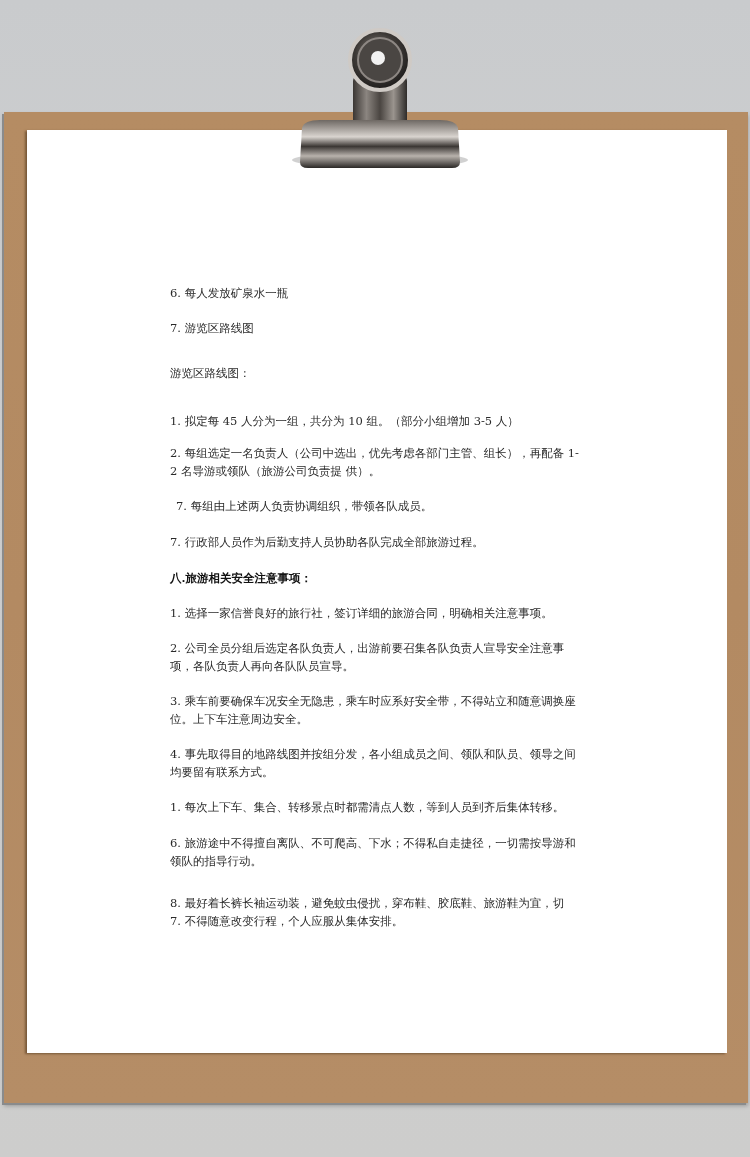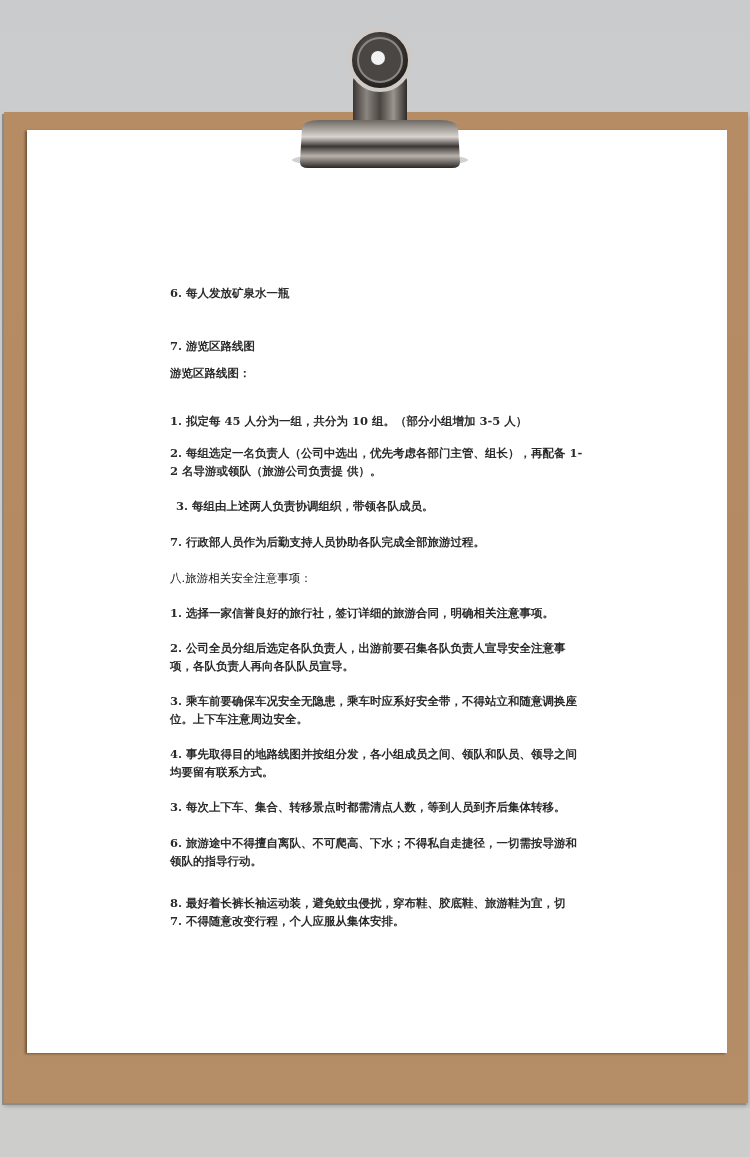--- a/index.html
+++ b/index.html
@@ -17,22 +17,22 @@
     position: absolute; left: 27px; top: 130px; width: 700px; height: 923px;
     background: #ffffff;
     box-shadow: -2px 1px 2px rgba(70,45,20,0.55);
   }
   .clip { position: absolute; left: 290px; top: 20px; width: 180px; height: 152px; }
   .content {
     position: absolute; left: 170px; top: 284px; width: 415px;
     color: #2a2a2a; font-size: 11.5px; line-height: 18px;
   }
   .content p { margin: 0; }
-  .p-item { position: absolute; left: 0; width: 415px; font-weight: bold; }
-  .bold { font-weight: normal; color: #111; }
+  .p-item { position: absolute; left: 0; width: 415px; }
+  .bold { font-weight: bold; color: #111; }
 </style>
 </head>
 <body>
 
 <div class="board"></div>
 <div class="paper"></div>
 
 <svg class="clip" viewBox="0 0 180 152" xmlns="http://www.w3.org/2000/svg">
   <defs>
     <linearGradient id="metal" x1="0" x2="1" y1="0" y2="0">
@@ -62,28 +62,28 @@
 
   <circle cx="90" cy="40" r="30" fill="url(#ring)" stroke="#cfcac5" stroke-width="4"></circle>
   <circle cx="90" cy="40" r="22" fill="#4a4643" stroke="#8d8783" stroke-width="2"></circle>
   <circle cx="88" cy="38" r="7" fill="#f2f2f2"></circle>
 
   <path d="M12 108 Q14 100 30 100 L150 100 Q166 100 168 108 L170 142 Q170 148 162 148 L18 148 Q10 148 10 142 Z" fill="url(#base)"></path>
 </svg>
 
 <div class="content">
   <p class="p-item" style="top:0px">6. 每人发放矿泉水一瓶</p>
-  <p class="p-item" style="top:53px">7. 游览区路线图</p>
+  <p class="p-item" style="top:35px">7. 游览区路线图</p>
   <p class="p-item" style="top:80px">游览区路线图：</p>
   <p class="p-item" style="top:128px">1. 拟定每 45 人分为一组，共分为 10 组。（部分小组增加 3-5 人）</p>
   <p class="p-item" style="top:160px">2. 每组选定一名负责人（公司中选出，优先考虑各部门主管、组长），再配备 1-2 名导游或领队（旅游公司负责提 供）。</p>
-  <p class="p-item" style="top:213px; left:6px">3. 每组由上述两人负责协调组织，带领各队成员。</p>
+  <p class="p-item" style="top:213px; left:6px">7. 每组由上述两人负责协调组织，带领各队成员。</p>
   <p class="p-item" style="top:249px">7. 行政部人员作为后勤支持人员协助各队完成全部旅游过程。</p>
   <p class="p-item bold" style="top:285px">八.旅游相关安全注意事项：</p>
   <p class="p-item" style="top:320px">1. 选择一家信誉良好的旅行社，签订详细的旅游合同，明确相关注意事项。</p>
   <p class="p-item" style="top:355px">2. 公司全员分组后选定各队负责人，出游前要召集各队负责人宣导安全注意事项，各队负责人再向各队队员宣导。</p>
   <p class="p-item" style="top:408px">3. 乘车前要确保车况安全无隐患，乘车时应系好安全带，不得站立和随意调换座位。上下车注意周边安全。</p>
   <p class="p-item" style="top:461px">4. 事先取得目的地路线图并按组分发，各小组成员之间、领队和队员、领导之间均要留有联系方式。</p>
-  <p class="p-item" style="top:514px">3. 每次上下车、集合、转移景点时都需清点人数，等到人员到齐后集体转移。</p>
+  <p class="p-item" style="top:514px">1. 每次上下车、集合、转移景点时都需清点人数，等到人员到齐后集体转移。</p>
   <p class="p-item" style="top:550px">6. 旅游途中不得擅自离队、不可爬高、下水；不得私自走捷径，一切需按导游和领队的指导行动。</p>
   <p class="p-item" style="top:628px">7. 不得随意改变行程，个人应服从集体安排。</p>
   <p class="p-item" style="top:610px">8. 最好着长裤长袖运动装，避免蚊虫侵扰，穿布鞋、胶底鞋、旅游鞋为宜，切</p>
 </div>
 
 </body></html>

